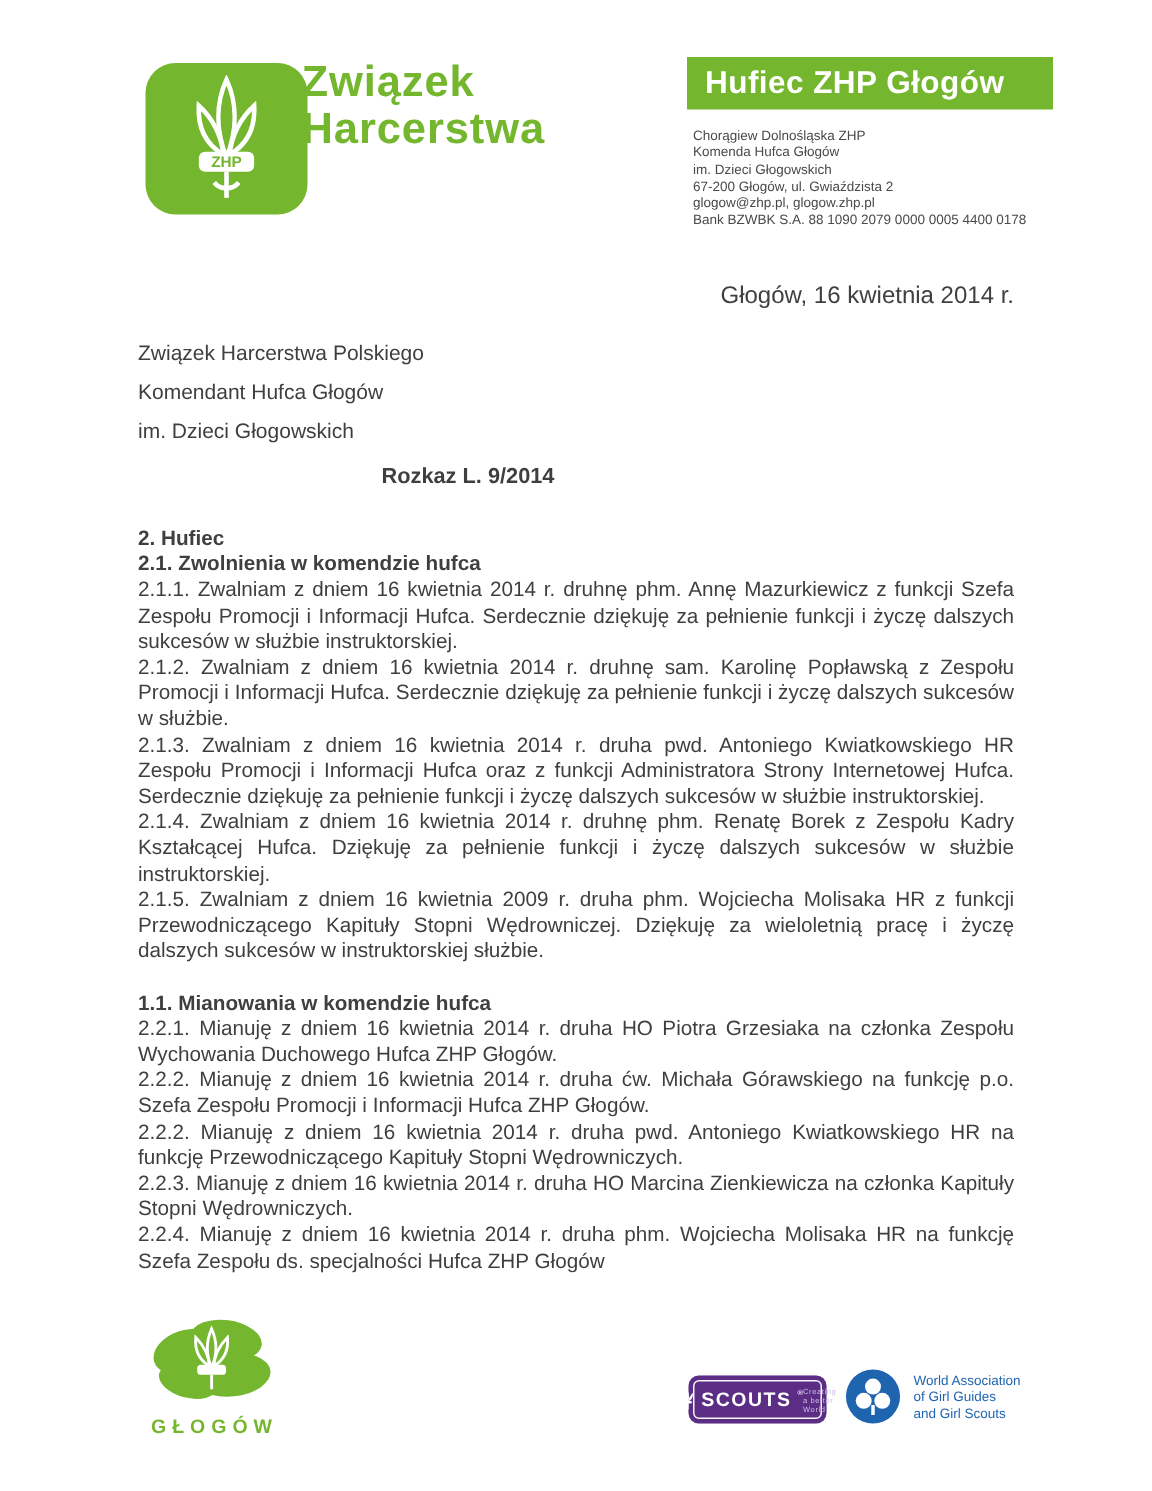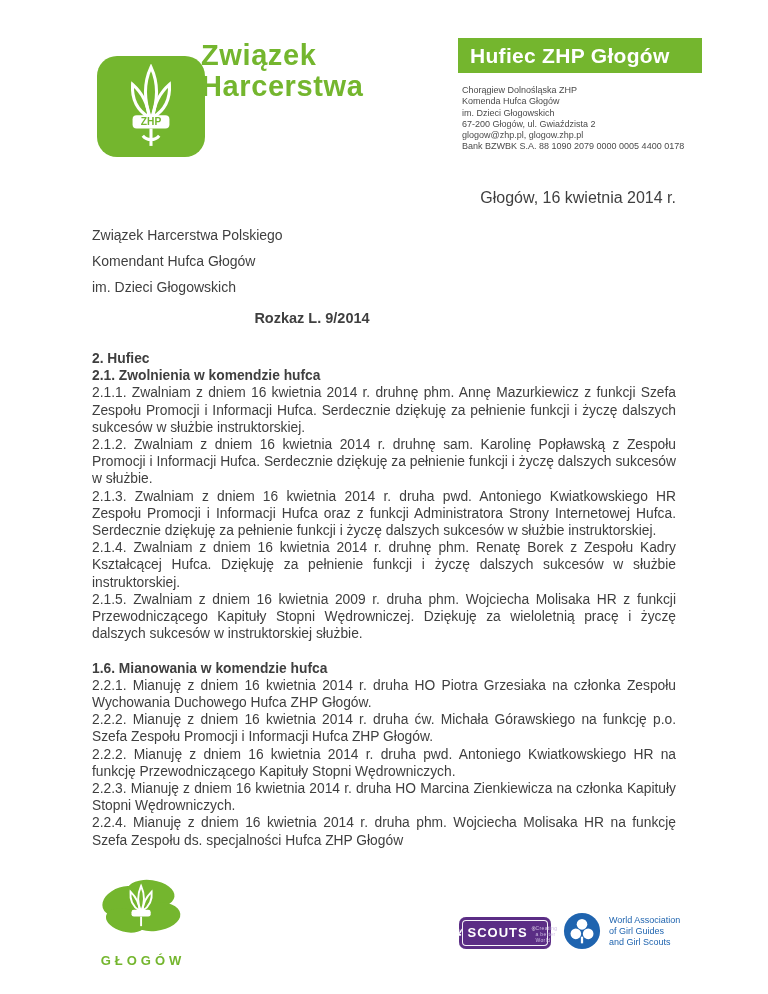--- a/index.html
+++ b/index.html
@@ -12,21 +12,21 @@
   body{
     width:768px;height:994px;background:#ffffff;
     font-family:"Liberation Sans",sans-serif;color:var(--text);
   }
   .page{position:relative;width:768px;height:994px;background:#fff;overflow:hidden;}
 
   
   .zhp-logo{
     position:absolute;left:97px;top:42px;width:108px;height:101px;
     background:var(--green);border-radius:20px;
-    display:flex;align-items:center;justify-content:center;margin-top:14px;
+    display:flex;align-items:center;justify-content:center;
   }
   .org-name{
     position:absolute;left:201px;top:40px;
     color:var(--green);font-weight:bold;font-size:29px;line-height:31px;letter-spacing:0.6px;
   }
   .banner{
     position:absolute;left:458px;top:38px;width:244px;height:35px;
     background:var(--green);color:#fff;font-size:21px;font-weight:bold;
     line-height:35px;padding-left:12px;box-sizing:border-box;letter-spacing:0.3px;
   }
@@ -42,21 +42,21 @@
   .body-text{
     position:absolute;left:92px;top:350px;width:584px;
     font-size:13.8px;line-height:17.2px;text-align:justify;
   }
   .body-text p{margin:0;}
   .body-text .bold{font-weight:bold;}
   .sec-gap{height:17.2px;}
 
   
   .glogow-logo{position:absolute;left:93px;top:876px;width:100px;text-align:center;}
-  .glogow-label{color:var(--green);font-weight:bold;font-size:13px;letter-spacing:4px;margin-top:13px;}
+  .glogow-label{color:var(--green);font-weight:bold;font-size:13px;letter-spacing:4px;margin-top:2px;}
 
   .scouts-badge{
     position:absolute;left:459px;top:917px;width:92px;height:32px;
     background:var(--purple);border-radius:7px;
     box-shadow:inset 0 0 0 3px var(--purple), inset 0 0 0 4px rgba(255,255,255,.95);
     display:flex;flex-direction:row;align-items:center;justify-content:center;
   }
   .scouts-row{display:flex;align-items:flex-start;gap:4px;color:#fff;}
   .scouts-word{font-weight:bold;font-size:13px;letter-spacing:1px;color:#fff;line-height:13px;}
   .scouts-reg{font-size:5px;color:#fff;line-height:6px;}
@@ -110,21 +110,21 @@
 
   <div class="body-text">
     <p class="bold">2. Hufiec</p>
     <p class="bold">2.1. Zwolnienia w komendzie hufca</p>
     <p>2.1.1. Zwalniam z dniem 16 kwietnia 2014 r. druhnę phm. Annę Mazurkiewicz z funkcji Szefa Zespołu Promocji i Informacji Hufca. Serdecznie dziękuję za pełnienie funkcji i życzę dalszych sukcesów w służbie instruktorskiej.</p>
     <p>2.1.2. Zwalniam z dniem 16 kwietnia 2014 r. druhnę sam. Karolinę Popławską z Zespołu Promocji i Informacji Hufca. Serdecznie dziękuję za pełnienie funkcji i życzę dalszych sukcesów w służbie.</p>
     <p>2.1.3. Zwalniam z dniem 16 kwietnia 2014 r. druha pwd. Antoniego Kwiatkowskiego HR Zespołu Promocji i Informacji Hufca oraz z funkcji Administratora Strony Internetowej Hufca. Serdecznie dziękuję za pełnienie funkcji i życzę dalszych sukcesów w służbie instruktorskiej.</p>
     <p>2.1.4. Zwalniam z dniem 16 kwietnia 2014 r. druhnę phm. Renatę Borek z Zespołu Kadry Kształcącej Hufca. Dziękuję za pełnienie funkcji i życzę dalszych sukcesów w służbie instruktorskiej.</p>
     <p>2.1.5. Zwalniam z dniem 16 kwietnia 2009 r. druha phm. Wojciecha Molisaka HR z funkcji Przewodniczącego Kapituły Stopni Wędrowniczej. Dziękuję za wieloletnią pracę i życzę dalszych sukcesów w instruktorskiej służbie.</p>
     <div class="sec-gap"></div>
-    <p class="bold">1.6. Mianowania  w komendzie hufca</p>
+    <p class="bold">1.1. Mianowania  w komendzie hufca</p>
     <p>2.2.1. Mianuję z dniem 16 kwietnia 2014 r. druha HO Piotra Grzesiaka na członka Zespołu Wychowania Duchowego Hufca ZHP Głogów.</p>
     <p>2.2.2. Mianuję z dniem 16 kwietnia 2014 r. druha ćw. Michała Górawskiego na funkcję p.o. Szefa Zespołu Promocji i Informacji Hufca ZHP Głogów.</p>
     <p>2.2.2. Mianuję z dniem 16 kwietnia 2014 r. druha pwd. Antoniego Kwiatkowskiego HR na funkcję Przewodniczącego Kapituły Stopni Wędrowniczych.</p>
     <p>2.2.3. Mianuję z dniem 16 kwietnia 2014 r. druha HO Marcina Zienkiewicza na członka Kapituły Stopni Wędrowniczych.</p>
     <p>2.2.4. Mianuję z dniem 16 kwietnia 2014 r. druha phm. Wojciecha Molisaka HR na funkcję Szefa Zespołu ds. specjalności Hufca ZHP Głogów</p>
   </div>
 
   <div class="glogow-logo">
     <svg width="96" height="60" viewBox="0 0 100 62" aria-hidden="true">
       <ellipse cx="30" cy="26" rx="23" ry="15" fill="#74b62e" transform="rotate(-18 30 26)"></ellipse>

